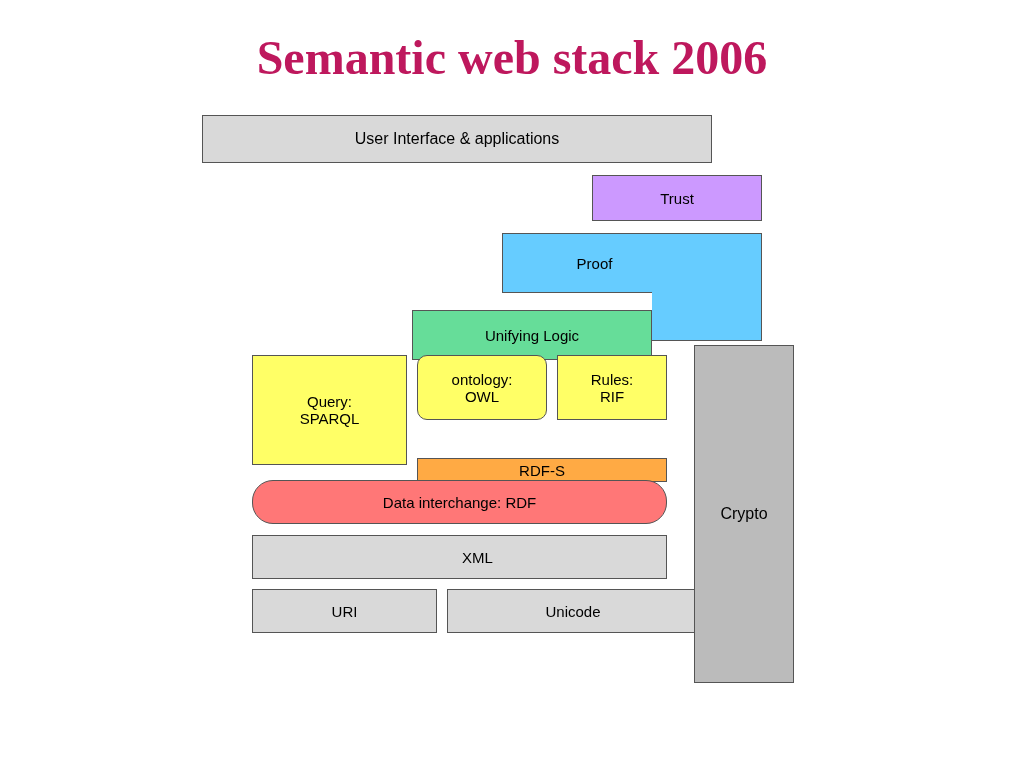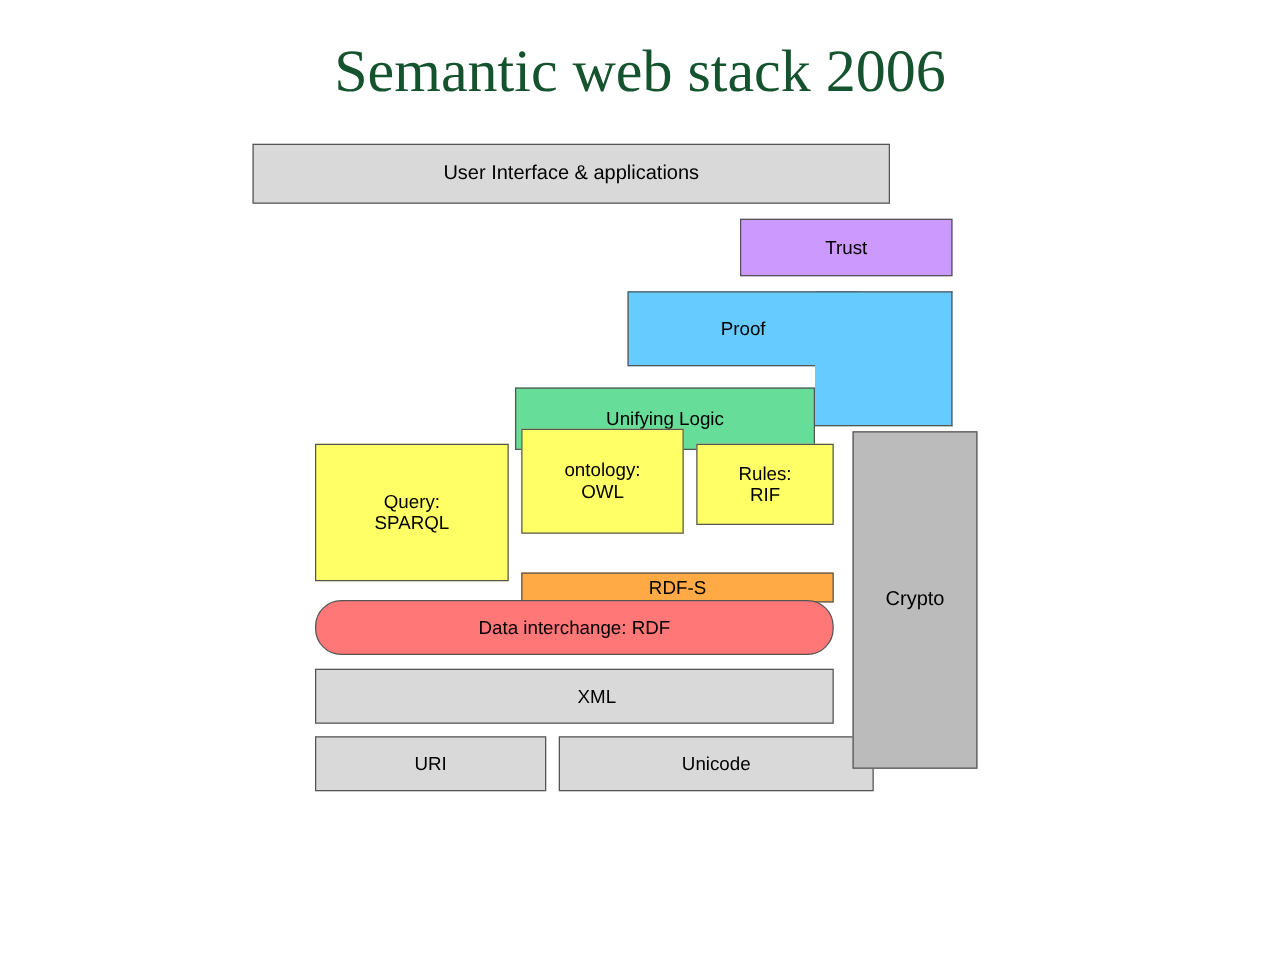--- a/index.html
+++ b/index.html
@@ -9,22 +9,22 @@
       width: 1024px;
       height: 768px;
       overflow: hidden;
       display: flex;
       flex-direction: column;
       align-items: center;
     }
 
     .page-title {
       font-size: 48px;
-      font-weight: normal;
-      color: #14532d;
+      font-weight: bold;
+      color: #be185d;
       margin-top: 30px;
       margin-bottom: 30px;
       font-family: Georgia, 'Times New Roman', serif;
     }
 
     .diagram-container {
       position: relative;
       width: 620px;
       height: 600px;
     }
@@ -94,23 +94,24 @@
       top: 240px;
       width: 155px;
       height: 110px;
       font-size: 15px;
     }
 
     
     .box-owl {
       background: #ffff66;
       left: 215px;
-      top: 228px;
+      top: 240px;
       width: 130px;
-      height: 84px;
+      height: 65px;
+      border-radius: 10px;
     }
 
     
     .box-rif {
       background: #ffff66;
       left: 355px;
       top: 240px;
       width: 110px;
       height: 65px;
     }
@@ -159,24 +160,24 @@
       background: #d9d9d9;
       left: 245px;
       top: 474px;
       width: 252px;
       height: 44px;
     }
 
     
     .box-crypto {
       background: #bbbbbb;
-      left: 480px;
+      left: 492px;
       top: 230px;
       width: 100px;
-      height: 270px;
+      height: 338px;
       font-size: 16px;
     }
   </style>
 </head>
 <body>
 
 <h1 class="page-title">Semantic web stack 2006</h1>
 
 <div class="diagram-container">
 

